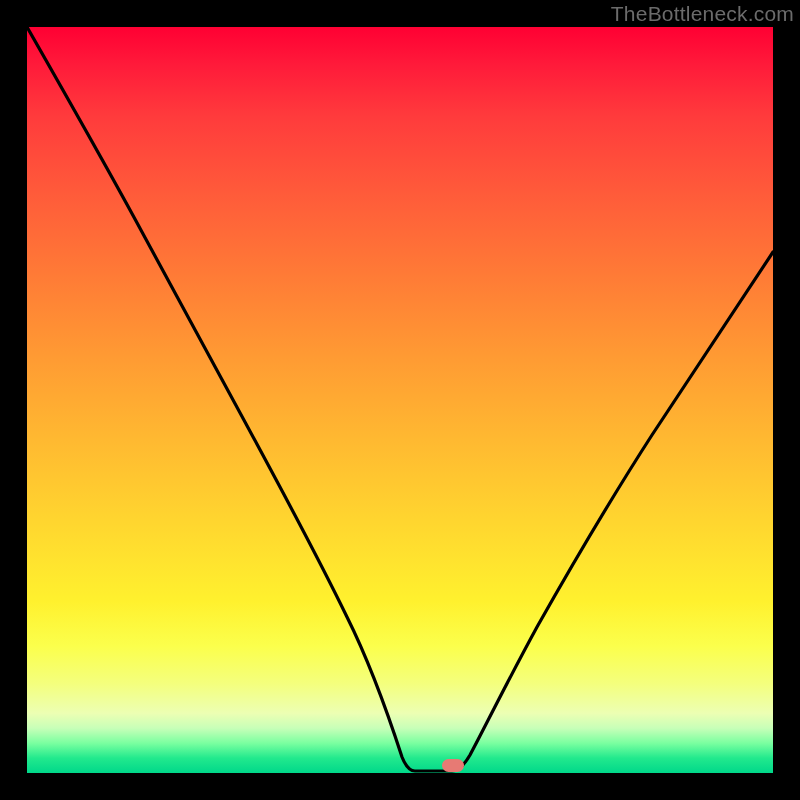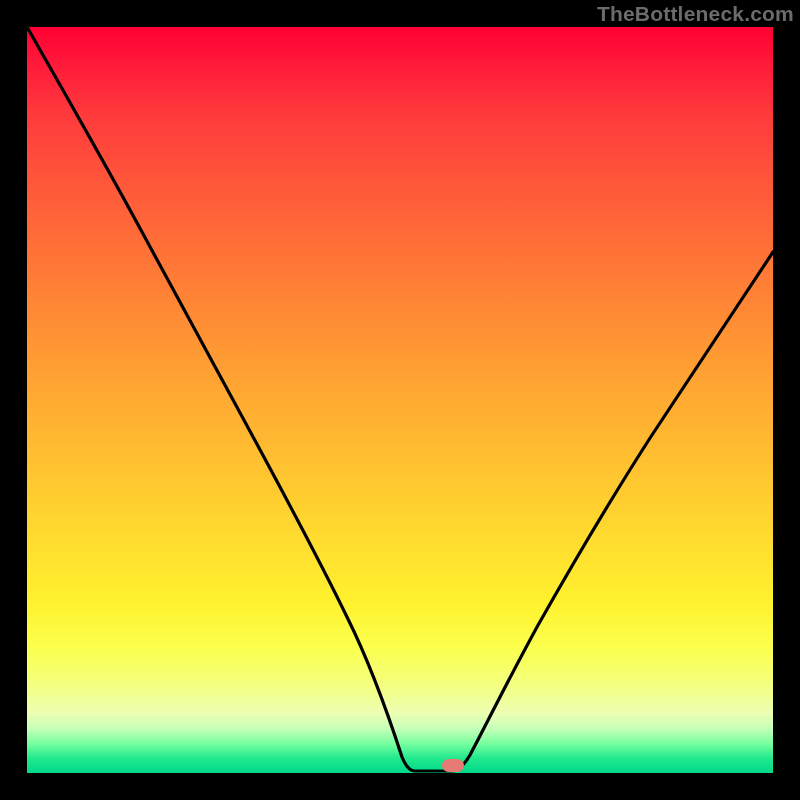--- a/index.html
+++ b/index.html
@@ -61,21 +61,21 @@
     left: 415px;
     top: 732px;
   }
   .watermark {
     position: absolute;
     top: 2px;
     right: 6px;
     color: #6b6b6b;
     font-size: 21px;
     letter-spacing: 0.2px;
-    font-weight: 700;
+    font-weight: 400;
     user-select: none;
   }
 </style>
 </head>
 <body>
 
 <div class="frame">
   <div class="plot-area">
     <div class="gradient"></div>
 

